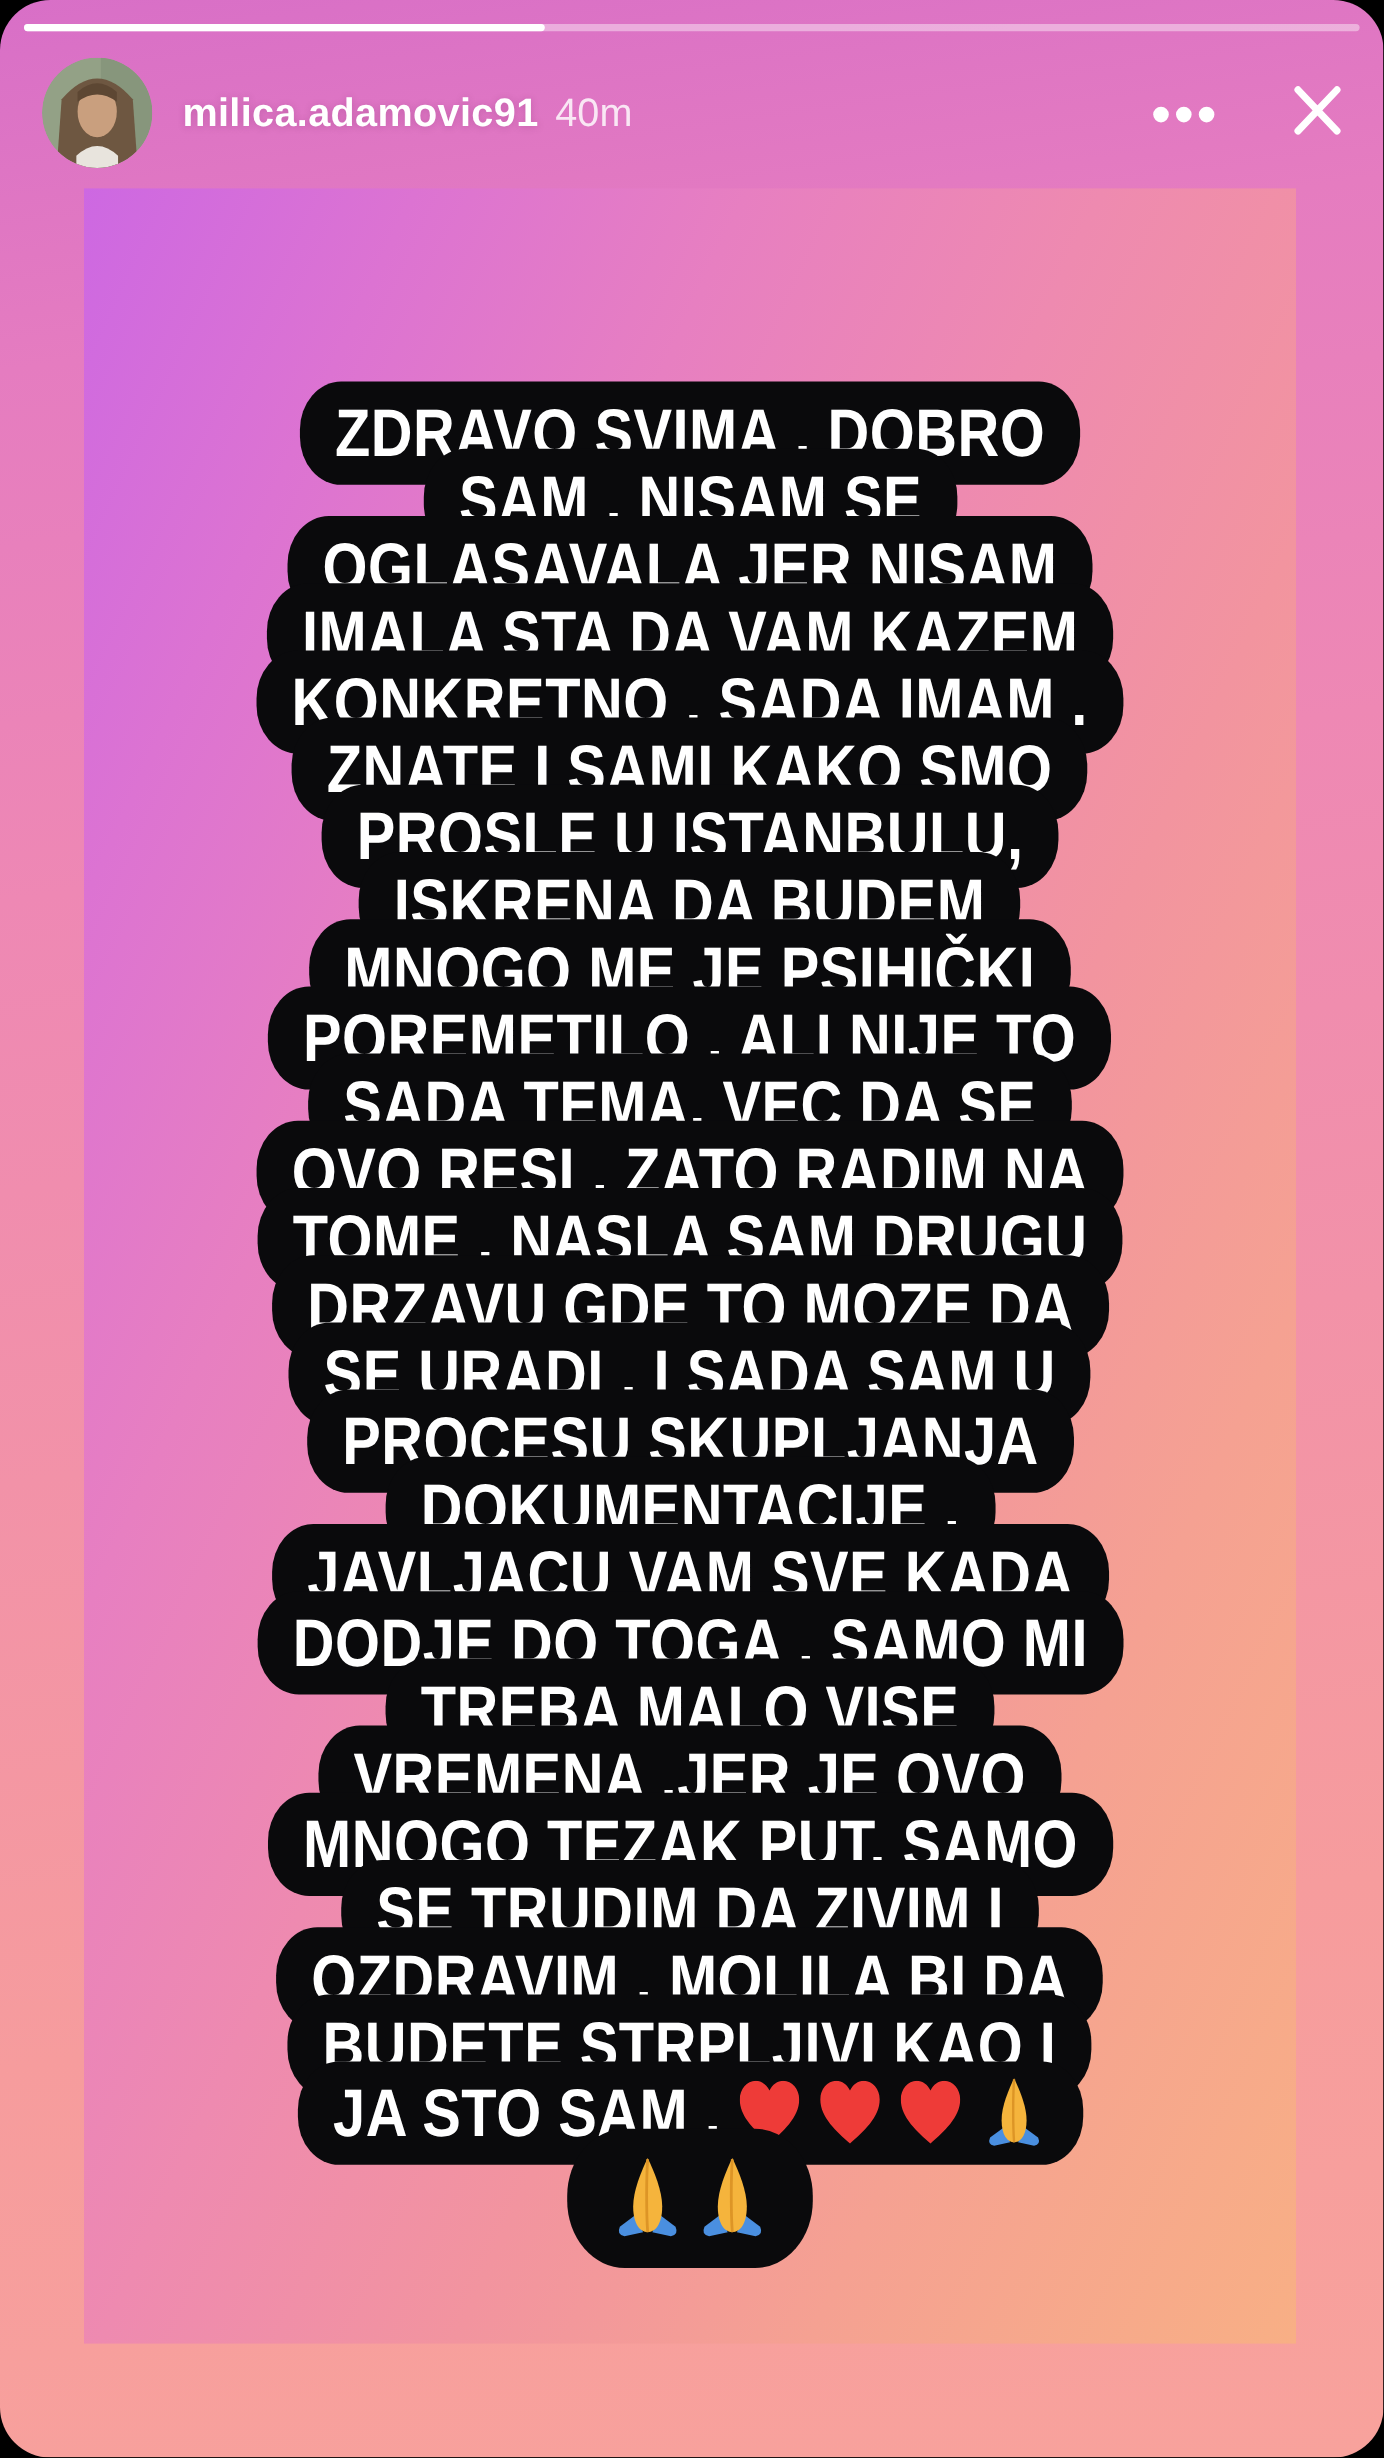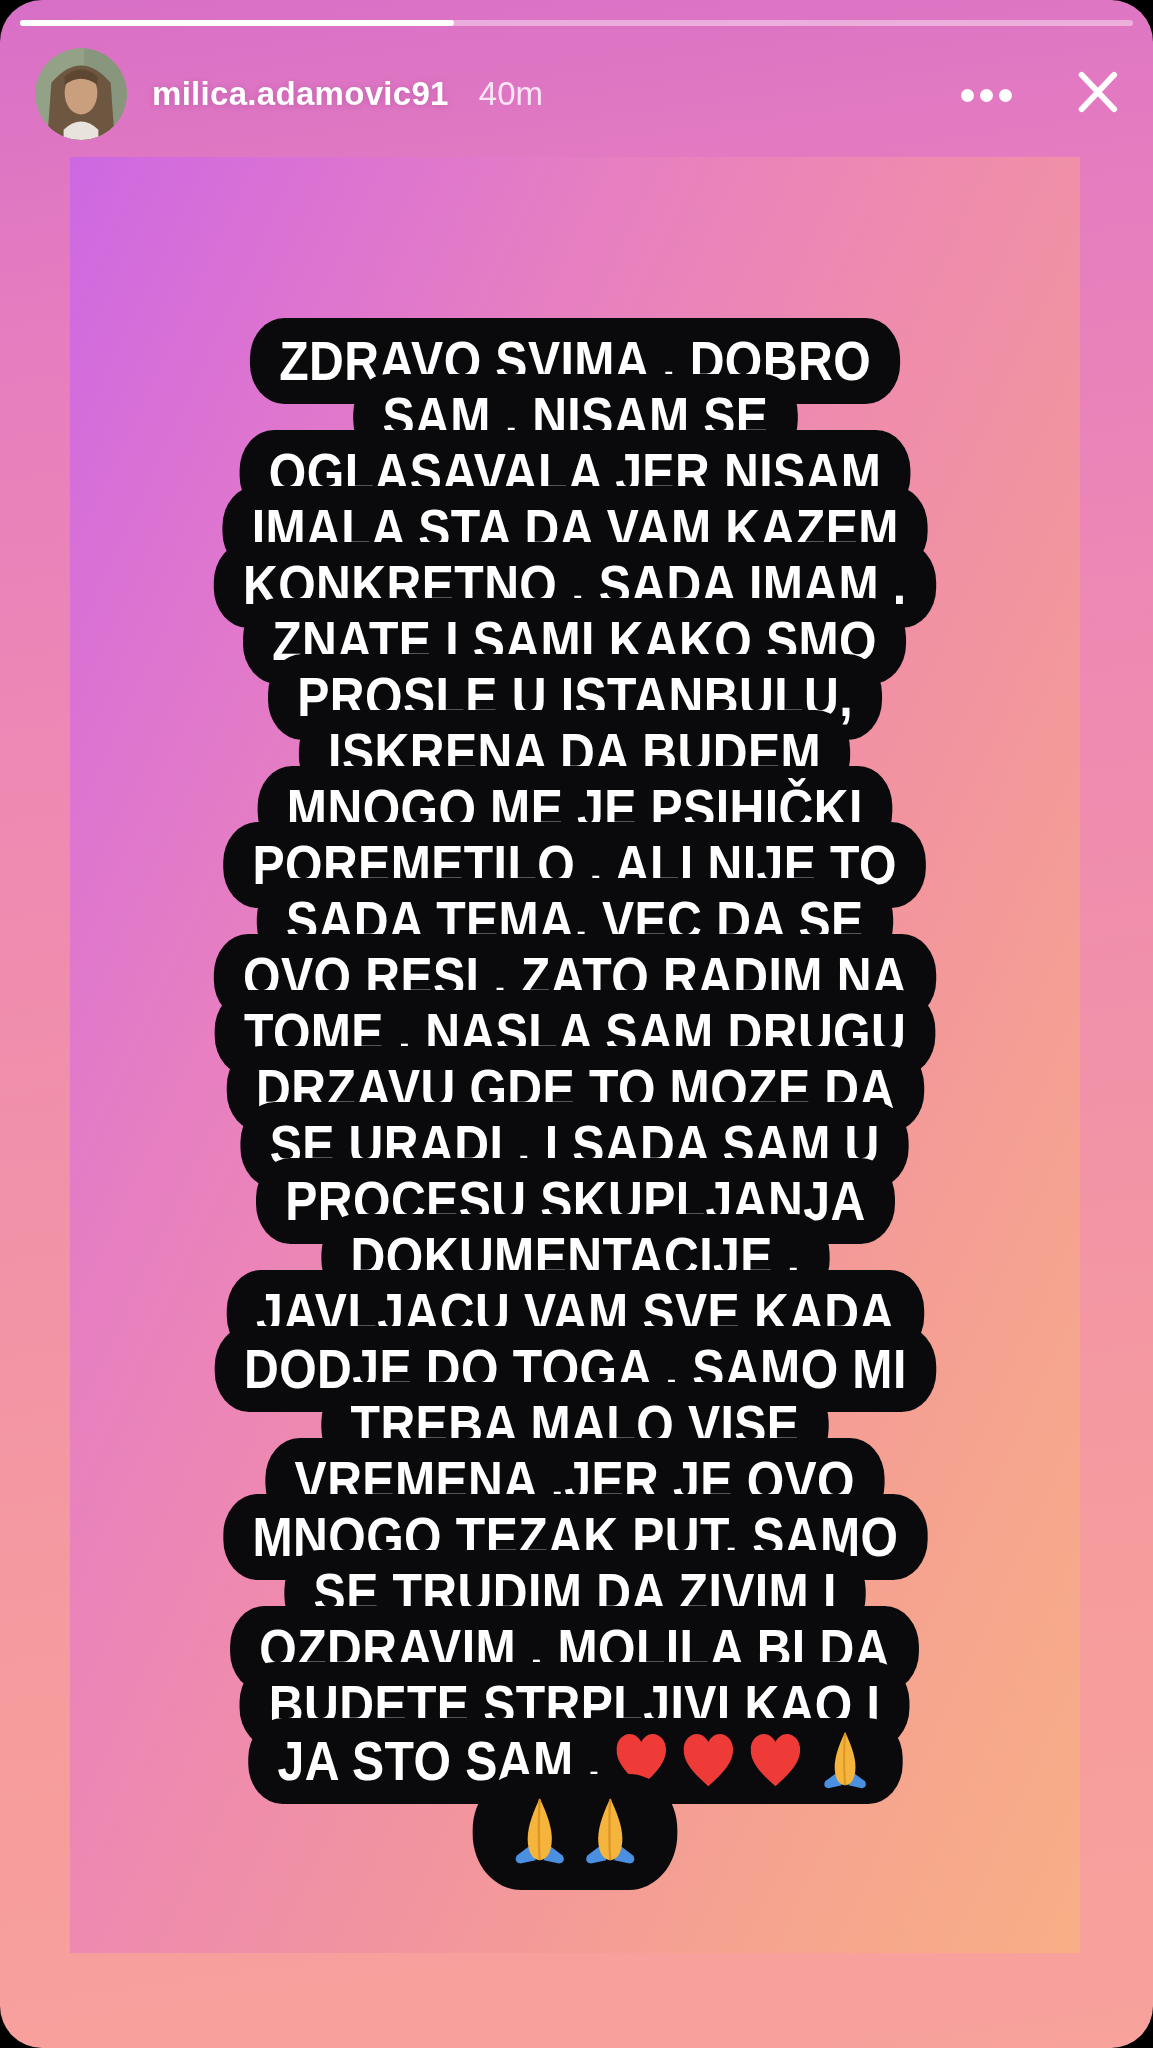--- a/index.html
+++ b/index.html
@@ -66,21 +66,20 @@
     overflow: hidden;
   }
   .avatar svg { display: block; width: 100%; height: 100%; }
   .header-meta {
     position: absolute;
     left: 152px;
     top: 72px;
     height: 44px;
     display: flex;
     align-items: center;
-    gap: 16px;
     color: #fff;
   }
   .username {
     font-size: 33px;
     font-weight: 700;
     letter-spacing: 0.3px;
     text-shadow: 0 1px 6px rgba(120,40,100,0.25);
   }
   .time-ago {
     font-size: 33px;

